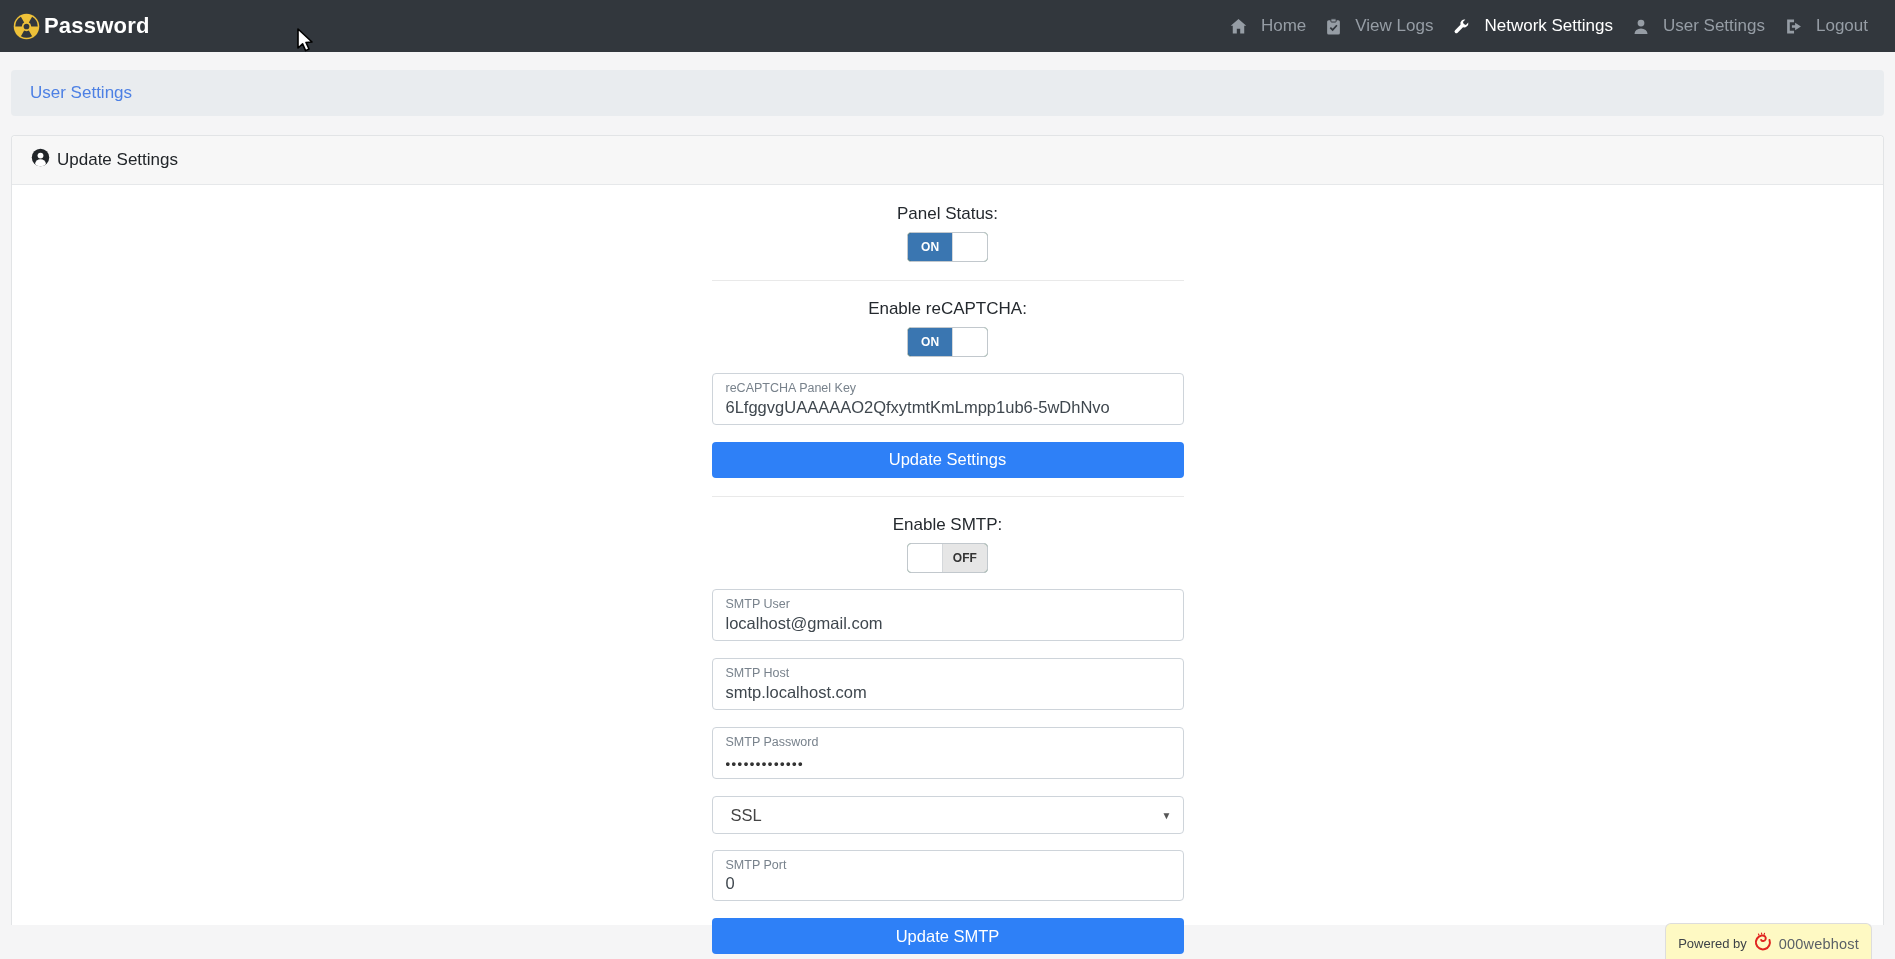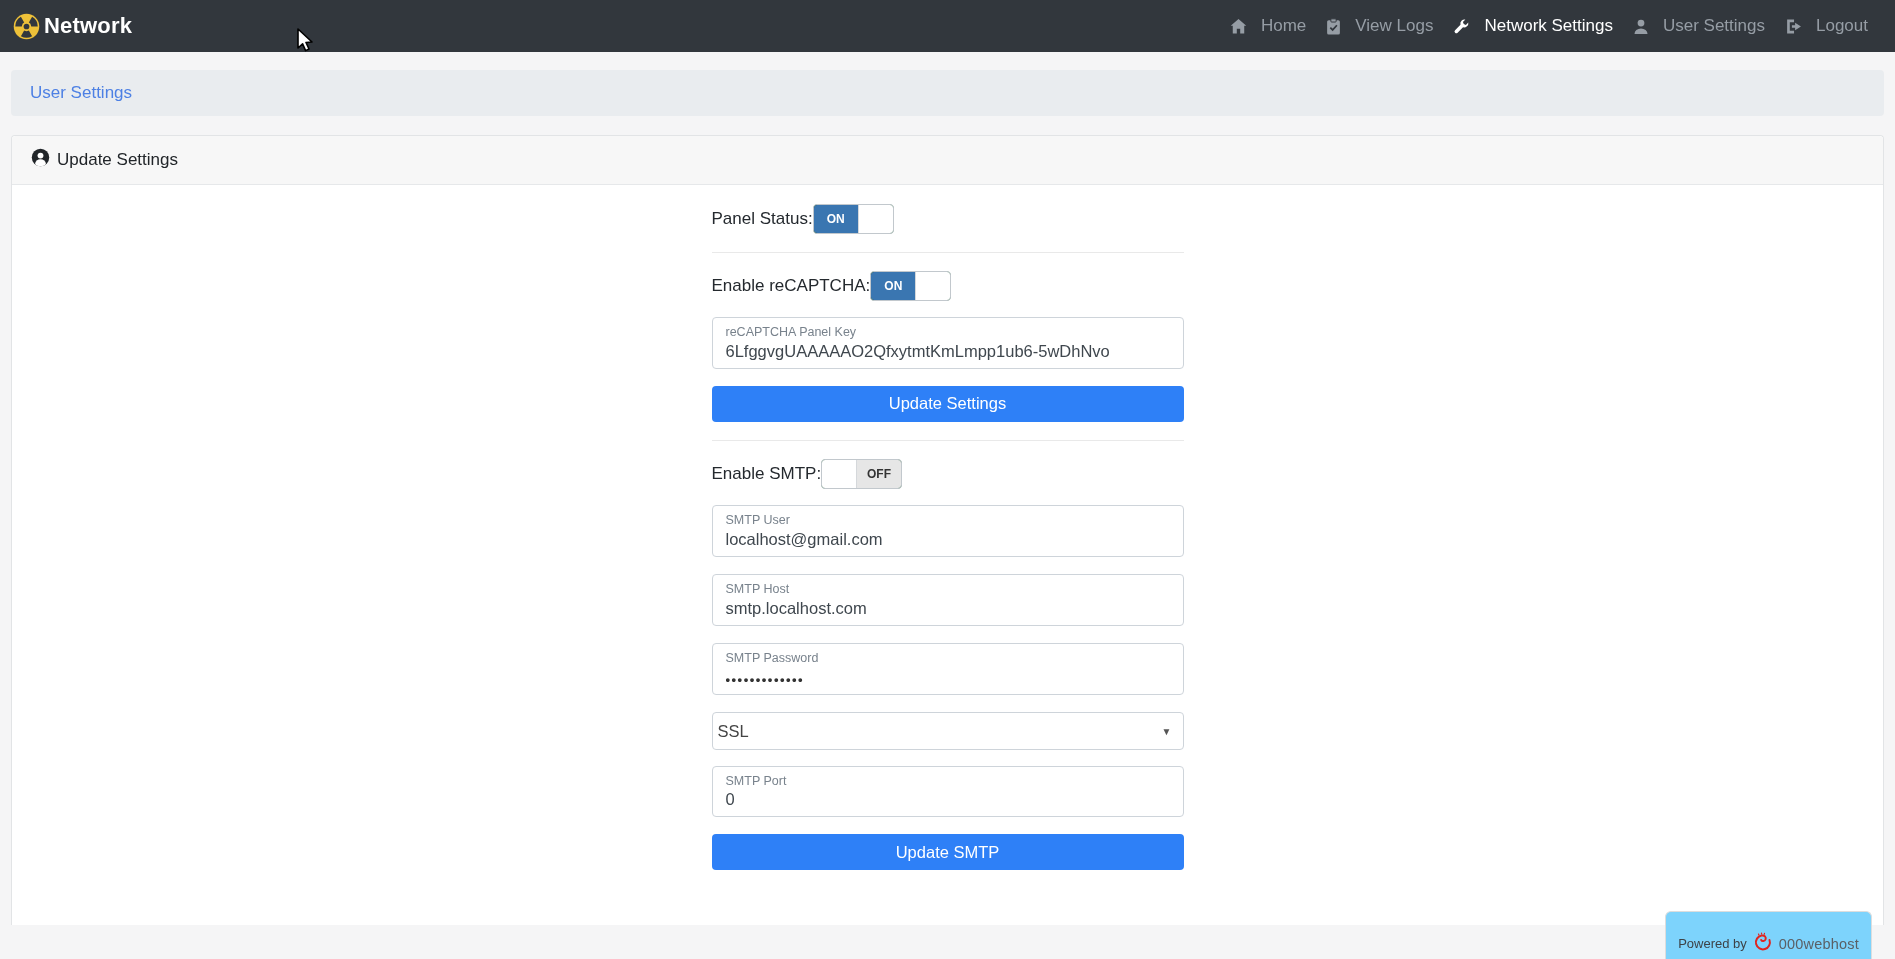--- a/index.html
+++ b/index.html
@@ -68,23 +68,24 @@
     padding: 12px 19px;
     font-size: 17px;
     display: flex; align-items: center; gap: 7px;
     border-radius: 4px 4px 0 0;
   }
   .card-body { padding-top: 19px; }
 
   
   .form-col { width: 472px; margin: 0 auto; }
   .row-toggle {
-    display: flex; align-items: center; 
+    display: flex; align-items: center; gap: 8px;
     font-size: 17px; color: #24292e;
     margin-bottom: 16px;
+    flex-direction: column;
   }
   hr.divider {
     border: none;
     border-top: 1px solid #e9e9e9;
     margin: 18px 0;
   }
 
   
   .toggle {
     display: inline-flex;
@@ -145,21 +146,21 @@
   .select-wrap {
     position: relative;
     margin-bottom: 16px;
   }
   .select-wrap select {
     width: 100%; height: 38px;
     border: 1px solid #ced4da; border-radius: 4px;
     background: #fff;
     font-family: "Liberation Sans", sans-serif;
     font-size: 16.5px; color: #444;
-    padding: 0 5px;
+    padding: 0 18px;
     appearance: none; -webkit-appearance: none; -moz-appearance: none;
     outline: none;
   }
   .select-wrap .caret {
     position: absolute; right: 12px; top: 50%;
     transform: translateY(-50%);
     font-size: 10px; color: #555; pointer-events: none;
   }
 
   
@@ -172,25 +173,25 @@
     font-family: "Liberation Sans", sans-serif;
     font-size: 16.5px;
     cursor: pointer;
     margin-bottom: 16px;
   }
 
   
   .powered {
     position: absolute;
     right: 23px; bottom: 0;
-    background: #7dd3fc;
+    background: #fef9c3;
     border: 1px solid #ddd;
     border-bottom: none;
     border-radius: 6px 6px 0 0;
-    padding: 20px 12px 4px 12px;
+    padding: 8px 12px 4px 12px;
     display: flex; align-items: center; gap: 6px;
     font-size: 13px; color: #3d4247;
   }
   .powered .brand2 { color: #5a6066; font-size: 14.5px; letter-spacing: .2px; }
 
   
   .cursor { position: absolute; left: 297px; top: 28px; pointer-events: none; z-index: 99; }
 </style>
 </head>
 <body>
@@ -202,21 +203,21 @@
         <circle cx="18" cy="18" r="17" fill="#eec139"></circle>
         <g fill="#32373d">
           <path d="M18 18 L25.5 31 A15 15 0 0 1 10.5 31 Z"></path>
           <path d="M18 18 L3 18 A15 15 0 0 1 10.5 5 Z"></path>
           <path d="M18 18 L25.5 5 A15 15 0 0 1 33 18 Z"></path>
         </g>
         <circle cx="18" cy="18" r="6.2" fill="#eec139"></circle>
         <circle cx="18" cy="18" r="3.8" fill="#32373d"></circle>
       </svg>
     </span>
-    <span>Network</span>
+    <span>Password</span>
   </div>
 
   <div class="nav-links">
     <a class="nav-link">
       <span class="nicon">
         <svg width="17" height="17" viewBox="0 0 16 16" fill="#969da5">
           <path d="M8 1 L15.3 7.2 L13.4 7.2 L13.4 14.5 L9.6 14.5 L9.6 10.2 L6.4 10.2 L6.4 14.5 L2.6 14.5 L2.6 7.2 L0.7 7.2 Z"></path>
         </svg>
       </span>
       <span>Home</span>

